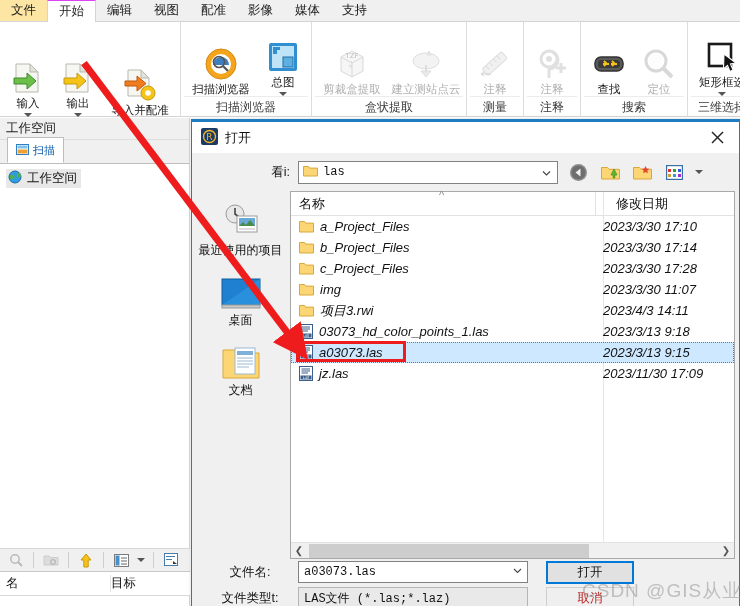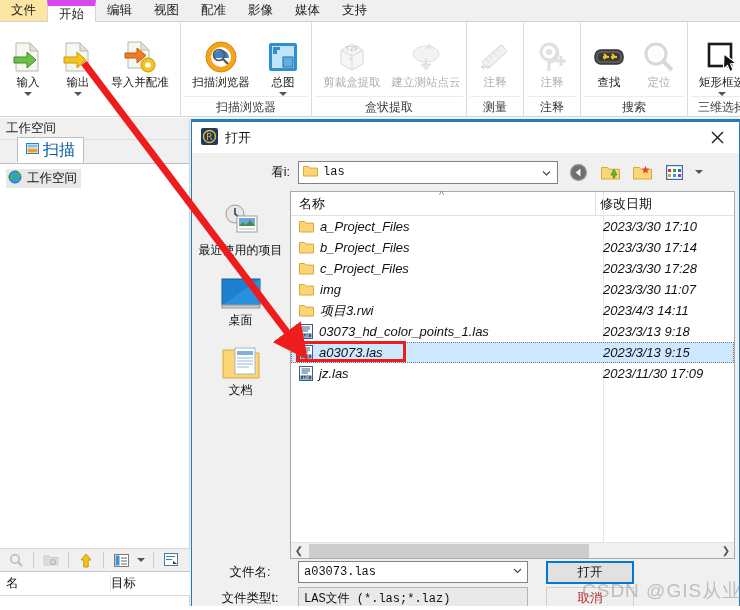--- a/index.html
+++ b/index.html
@@ -33,42 +33,42 @@
     cursor: default; white-space: nowrap;
   }
   .rtab.file {
     background: #fde6a4;
     color: #1a1a1a;
   }
   .rtab.active {
     background: #ffffff;
     border-left: 1px solid #d4d4d4;
     border-right: 1px solid #d4d4d4;
-    border-top: 6px solid #d946ef;
+    border-top: 1px solid #d946ef;
     margin-bottom: -1px;
     position: relative; z-index: 2;
   }
 
   .ribbon-body {
     position: absolute; top: 22px; left: 0;
     width: 740px; height: 95px;
     background: #ffffff;
     border-bottom: 1px solid #d4d4d4;
     display: flex; align-items: stretch;
   }
   .rgroup {
     display: flex; flex-direction: column;
     border-right: 1px solid #dcdcdc;
     height: 95px;
     padding: 0 3px;
   }
   .rgroup:last-child { border-right: none; }
   .rgroup-items {
     flex: 1;
-    display: flex; align-items: flex-start;
+    display: flex; align-items: flex-end;
     justify-content: center;
     padding-top: 15px;
   }
   .rbtn {
     width: 62px;
     display: flex; flex-direction: column; align-items: center;
     padding: 2px 1px 0 1px;
     cursor: default;
   }
   .rbtn.wide { width: 74px; }
@@ -109,22 +109,22 @@
   }
   .lp-tabrow {
     height: 24px; background: #f0f0f0;
     border-bottom: 1px solid #bdbdbd;
     display: flex; align-items: flex-end;
   }
   .lp-tab {
     height: 24px; background: #ffffff;
     border: 1px solid #bdbdbd; border-bottom: 1px solid #ffffff;
     display: flex; align-items: center; gap: 4px;
-    padding: 12px 8px; margin-left: 17px;
-    font-size: 16px; color: #0a5ca8;
+    padding: 12px 8px; margin-left: 7px;
+    font-size: 11px; color: #0a5ca8;
     position: relative; z-index: 2;
     cursor: default;
   }
   .lp-tree { padding: 5px 0 0 6px; }
   .lp-node {
     display: inline-flex; align-items: center; gap: 5px;
     padding: 1px 4px 1px 2px;
     background: #e8e8e8;
     font-size: 12.5px; color: #111;
     cursor: default;
@@ -247,21 +247,21 @@
     display: flex; align-items: center;
     border-bottom: 1px solid #e2e2e2;
     position: relative;
     background: #ffffff;
   }
   .fp-headrow .h1 {
     width: 304px; padding-left: 8px;
     font-size: 13px; color: #111;
   }
   .fp-headrow .h2 {
-    flex: 1; padding-left: 4px;
+    flex: 1; padding-left: 20px;
     font-size: 13px; color: #111;
     border-left: 1px solid #e2e2e2; height: 24px;
     display: flex; align-items: center;
   }
   .sortmark {
     position: absolute; left: 148px; top: -3px;
     font-size: 11px; color: #8a8a8a;
   }
   .fp-list { flex: 1; overflow: hidden; }
   .frow {

